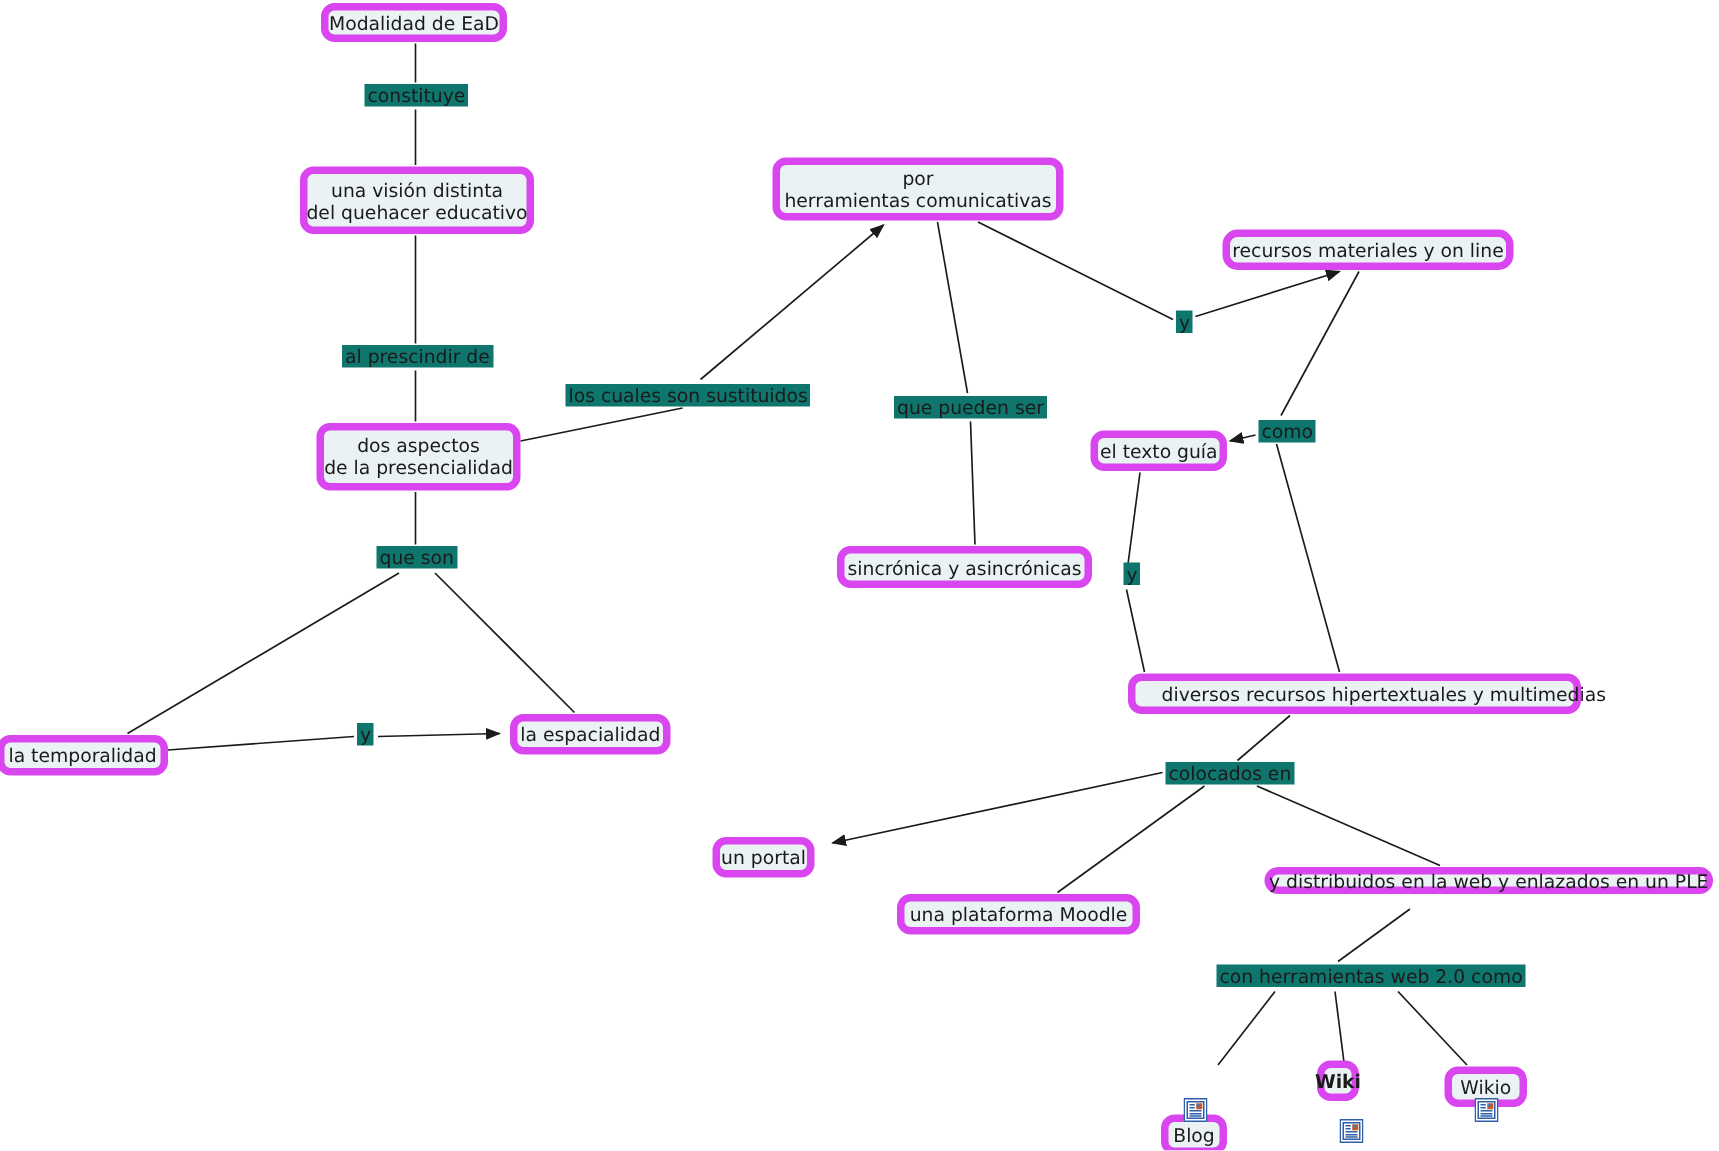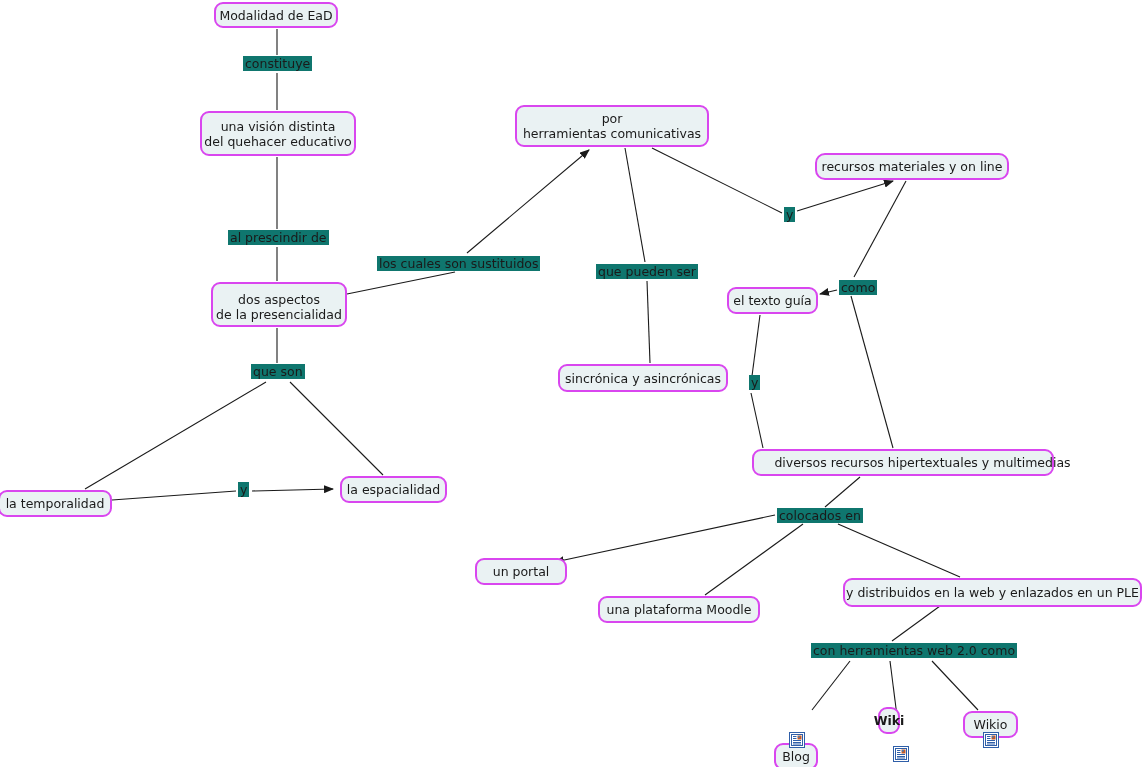--- a/index.html
+++ b/index.html
@@ -23,21 +23,21 @@
     left: 0;
     top: 0;
     width: 1146px;
     height: 767px;
     pointer-events: none;
   }
   .node {
     position: absolute;
     box-sizing: border-box;
     background: #eaf2f3;
-    border: 2px solid #d946ef;
+    border: 5px solid #d946ef;
     border-radius: 9px;
     color: #1a1a1a;
     font-size: 12.5px;
     line-height: 15px;
     text-align: center;
     display: flex;
     align-items: center;
     justify-content: center;
     padding: 3px 9px;
     white-space: pre;
@@ -162,29 +162,29 @@
   </div>
 
   <div class="node" style="left:727px; top:287px; width:91px; height:27px;">
     <span class="node-label">el texto guía</span>
   </div>
 
   <div class="node" style="left:752px; top:449px; width:302px; height:27px;padding-left:48px;">
     <span class="node-label">diversos recursos hipertextuales y multimedias</span>
   </div>
 
-  <div class="node" style="left:475px; top:558px; width:92px; height:27px;">
+  <div class="node" style="left:475px; top:558px; width:68px; height:27px;">
     <span class="node-label">un portal</span>
   </div>
 
   <div class="node" style="left:598px; top:596px; width:162px; height:27px;">
     <span class="node-label">una plataforma Moodle</span>
   </div>
 
-  <div class="node" style="left:843px; top:578px; width:299px; height:29px;">
+  <div class="node" style="left:843px; top:578px; width:299px; height:18px;">
     <span class="node-label">y distribuidos en la web y enlazados en un PLE</span>
   </div>
 
   <div class="node" style="left:774px; top:711px; width:44px; height:27px;margin-top:32px;">
     <span class="node-label">Blog</span>
   </div>
 
   <div class="node" style="left:878px; top:707px; width:22px; height:27px;font-weight:bold;">
     <span class="node-label">Wiki</span>
   </div>

